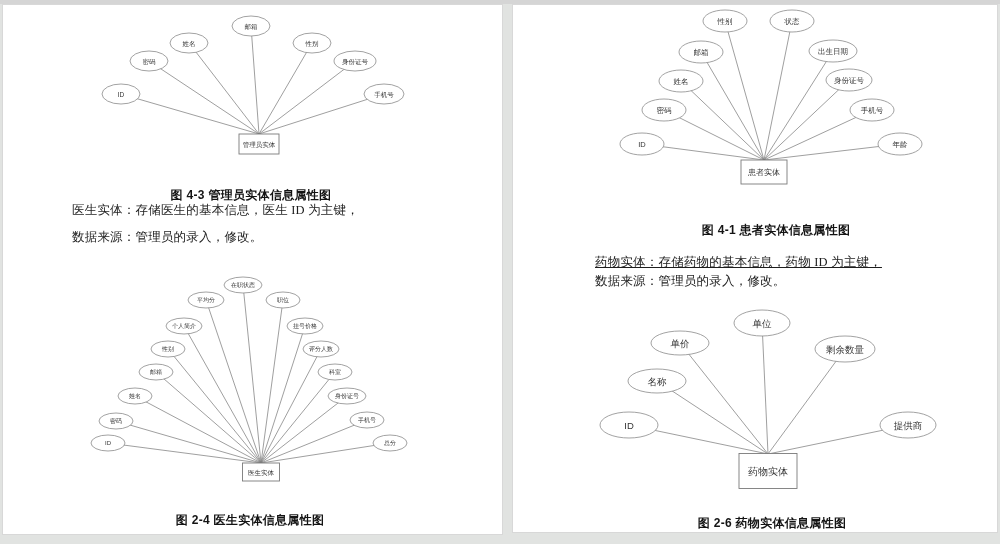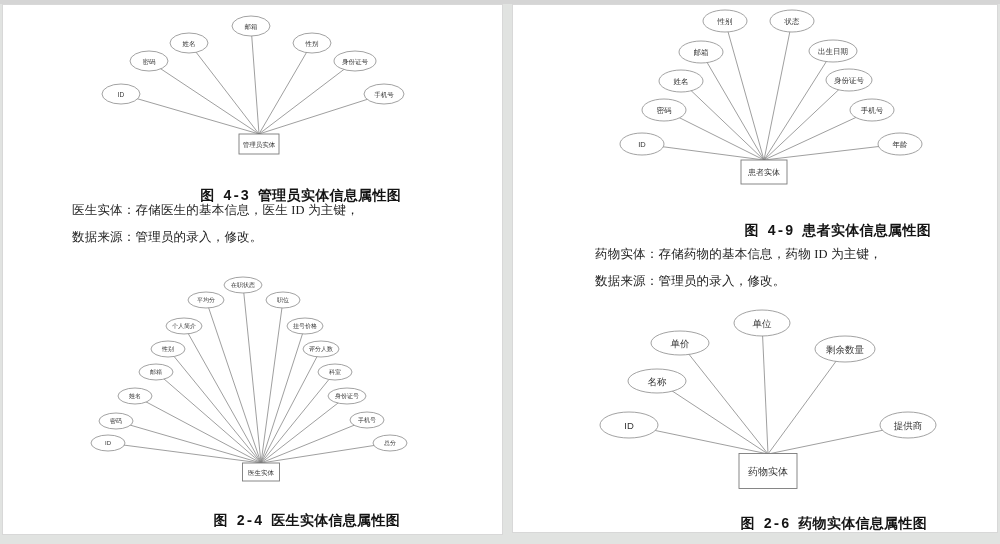--- a/index.html
+++ b/index.html
@@ -7,36 +7,36 @@
     width:1000px;height:544px;position:relative;overflow:hidden;
     background:#e1e3e1;
     font-family:"Liberation Sans",sans-serif;
   }
   .top-strip{position:absolute;left:0;top:0;width:1000px;height:4px;background:#d5d5d5;}
   .page{position:absolute;background:#ffffff;border:1px solid #d8d8d8;box-sizing:border-box;}
   #page-left{left:2px;top:4px;width:501px;height:531px;}
   #page-right{left:512px;top:4px;width:486px;height:529px;}
   #diagram-canvas{position:absolute;left:0;top:0;width:1000px;height:544px;}
   .figure-caption{
-    position:absolute;text-align:right;
-    font-family:Liberation Mono, monospace;
-    font-size:14px;font-weight:700;color:#141414;letter-spacing:0.3px;
+    position:absolute;text-align:center;
+    font-family:Liberation Sans, sans-serif;
+    font-size:12px;font-weight:700;color:#141414;letter-spacing:0.3px;
   }
   #caption-admin{left:101px;top:187px;width:300px;}
   #caption-doctor{left:100px;top:512px;width:300px;}
   #caption-patient{left:621px;top:222px;width:310px;}
   #caption-drug{left:617px;top:515px;width:310px;}
   .body-line{
     position:absolute;
     font-family:"Liberation Serif",serif;
     font-size:12.5px;color:#1d1d1d;white-space:nowrap;letter-spacing:0.2px;
   }
   #left-line-1{left:72px;top:202px;}
   #left-line-2{left:72px;top:229px;}
-  #right-line-1{left:595px;top:246px;}
+  #right-line-1{left:595px;top:254px;text-decoration:underline;}
   #right-line-2{left:595px;top:273px;}
   .conn{stroke:#7f7f7f;stroke-width:0.75;}
   .attr-ellipse{fill:#ffffff;stroke:#8a8a8a;stroke-width:0.8;}
   .entity-rect{fill:#ffffff;stroke:#7a7a7a;stroke-width:0.9;}
   .node-label{fill:#333333;font-family:"Liberation Sans",sans-serif;}
 </style>
 </head>
 <body>
 
 <div class="top-strip"></div>
@@ -174,21 +174,21 @@
       <text x="908" y="425" text-anchor="middle" dominant-baseline="central" font-size="9.5" class="node-label">提供商</text>
       <rect x="739" y="453.5" width="58" height="35" class="entity-rect"></rect>
       <text x="768" y="471" text-anchor="middle" dominant-baseline="central" font-size="10" class="node-label">药物实体</text>
     </g>
   </svg>
 
 <div class="figure-caption" id="caption-admin">图 4-3 管理员实体信息属性图</div>
 
 <div class="figure-caption" id="caption-doctor">图 2-4 医生实体信息属性图</div>
 
-<div class="figure-caption" id="caption-patient">图 4-9 患者实体信息属性图</div>
+<div class="figure-caption" id="caption-patient">图 4-1 患者实体信息属性图</div>
 
 <div class="figure-caption" id="caption-drug">图 2-6 药物实体信息属性图</div>
 
 <div class="body-line" id="left-line-1">医生实体：存储医生的基本信息，医生 ID 为主键，</div>
 
 <div class="body-line" id="left-line-2">数据来源：管理员的录入，修改。</div>
 
 <div class="body-line" id="right-line-1">药物实体：存储药物的基本信息，药物 ID 为主键，</div>
 
 <div class="body-line" id="right-line-2">数据来源：管理员的录入，修改。</div>

